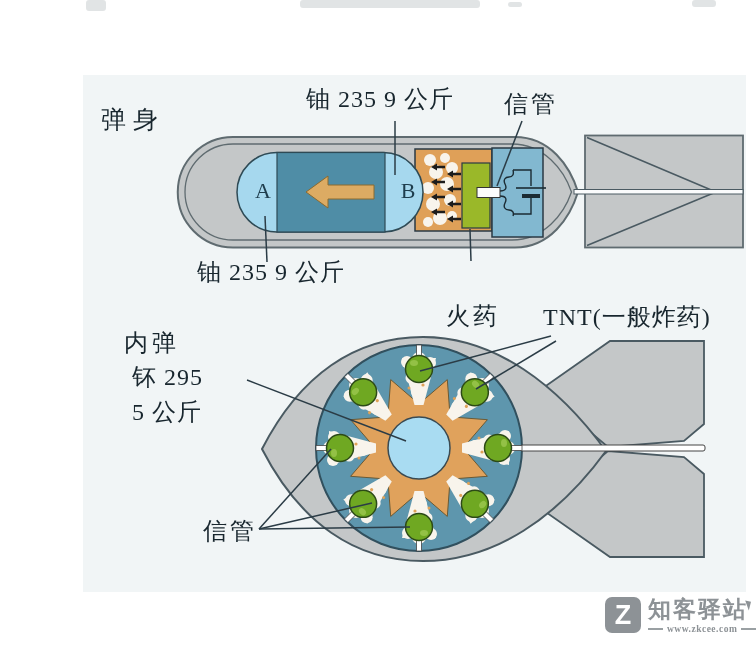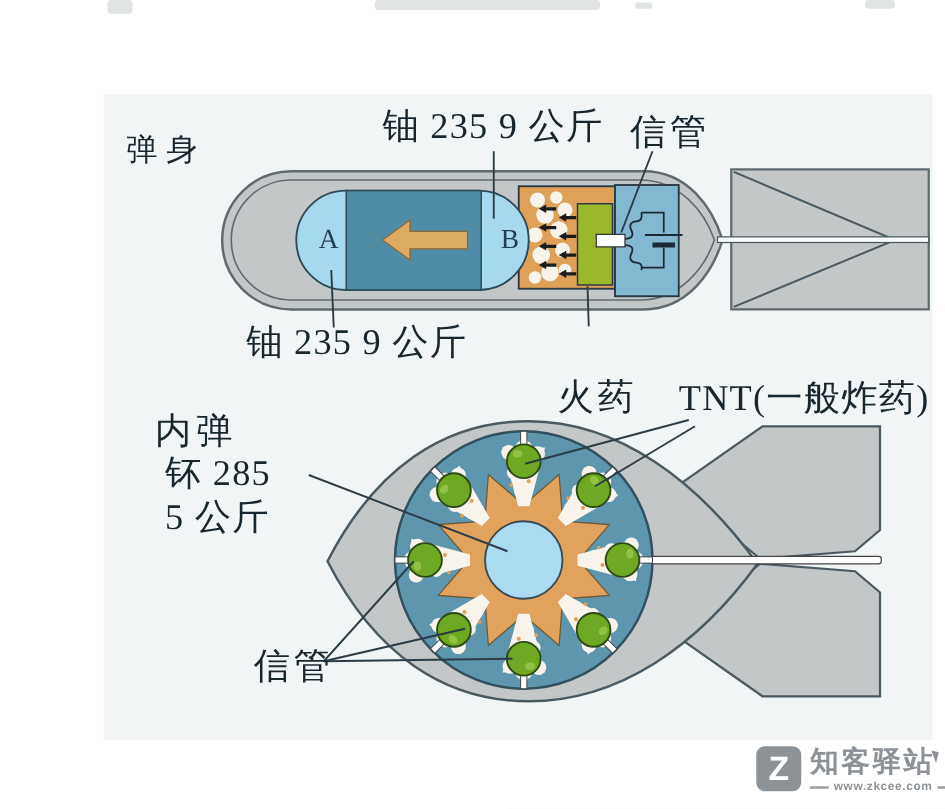--- a/index.html
+++ b/index.html
@@ -3,41 +3,41 @@
 <meta charset="utf-8">
 <style>
   html,body{margin:0;padding:0;}
   body{
     width:756px;height:647px;position:relative;background:#ffffff;overflow:hidden;
     font-family:"Liberation Serif","DejaVu Serif",serif;
   }
   .panel{position:absolute;left:83px;top:75px;width:663px;height:517px;background:#f1f5f6;}
   svg.canvas{position:absolute;left:0;top:0;z-index:2;}
   .lbl{
-    position:absolute;z-index:3;color:#18262e;font-size:29px;line-height:1.1;
+    position:absolute;z-index:3;color:#18262e;font-size:24px;line-height:1.1;
     white-space:nowrap;letter-spacing:1px;
   }
   .lbl.big{font-size:25px;letter-spacing:7px;font-family:Liberation Mono, monospace;}
   .part-letter{
     position:absolute;z-index:3;color:#1e3d4d;font-size:22px;width:26px;text-align:center;
   }
   .smudge{position:absolute;z-index:1;background:#c9cdcf;opacity:.55;border-radius:3px;}
   
   .wm{position:absolute;left:605px;top:597px;z-index:4;display:flex;align-items:flex-start;}
   .wm-logo{
     width:36px;height:36px;background:#8d9296;border-radius:7px;color:#ffffff;
     font-family:"Liberation Sans","DejaVu Sans",sans-serif;font-weight:bold;font-size:27px;
     display:flex;align-items:center;justify-content:center;
   }
   .wm-right{margin-left:7px;display:flex;flex-direction:column;}
   .wm-title{color:#8d9296;font-weight:bold;font-size:23px;letter-spacing:2px;line-height:1.15;}
   .wm-urlrow{display:flex;align-items:center;margin-top:1px;}
   .wm-dash{height:2px;width:15px;background:#9aa0a3;}
   .wm-url{
-    color:#8d9296;font-family:Liberation Sans, sans-serif;
+    color:#8d9296;font-family:Liberation Serif, serif;
     font-weight:bold;font-size:9.5px;margin:0 4px;letter-spacing:.5px;
   }
   .wm-tick{
     position:absolute;left:139px;top:4px;width:0;height:0;
     border-top:9px solid #8d9296;border-left:6px solid transparent;transform:rotate(14deg);
   }
 </style>
 </head>
 <body>
 
@@ -195,21 +195,21 @@
 
 <div class="lbl big" style="left:101px;top:108px;">弹身</div>
 <div class="lbl" style="left:306px;top:86px;">铀 235   9 公斤</div>
 <div class="lbl" style="left:504px;top:91px;letter-spacing:3px;">信管</div>
 <div class="lbl" style="left:197px;top:259px;">铀 235   9 公斤</div>
 <div class="lbl" style="left:446px;top:260px;letter-spacing:3px;margin-top:43px;">火药</div>
 <div class="part-letter" style="left:250px;top:178px;">A</div>
 <div class="part-letter" style="left:395px;top:178px;">B</div>
 
 <div class="lbl" style="left:101px;top:330px;letter-spacing:4px;margin-left:23px;">内弹</div>
-<div class="lbl" style="left:132px;top:364px;">钚 285</div>
+<div class="lbl" style="left:132px;top:364px;">钚 295</div>
 <div class="lbl" style="left:132px;top:399px;text-align:center;">5 公斤</div>
 <div class="lbl" style="left:543px;top:304px;">TNT(一般炸药)</div>
 <div class="lbl" style="left:203px;top:518px;letter-spacing:3px;">信管</div>
 
 <div class="wm">
   <div class="wm-logo">Z</div>
   <div class="wm-right">
     <div class="wm-title">知客驿站</div>
     <div class="wm-urlrow">
       <div class="wm-dash"></div>

